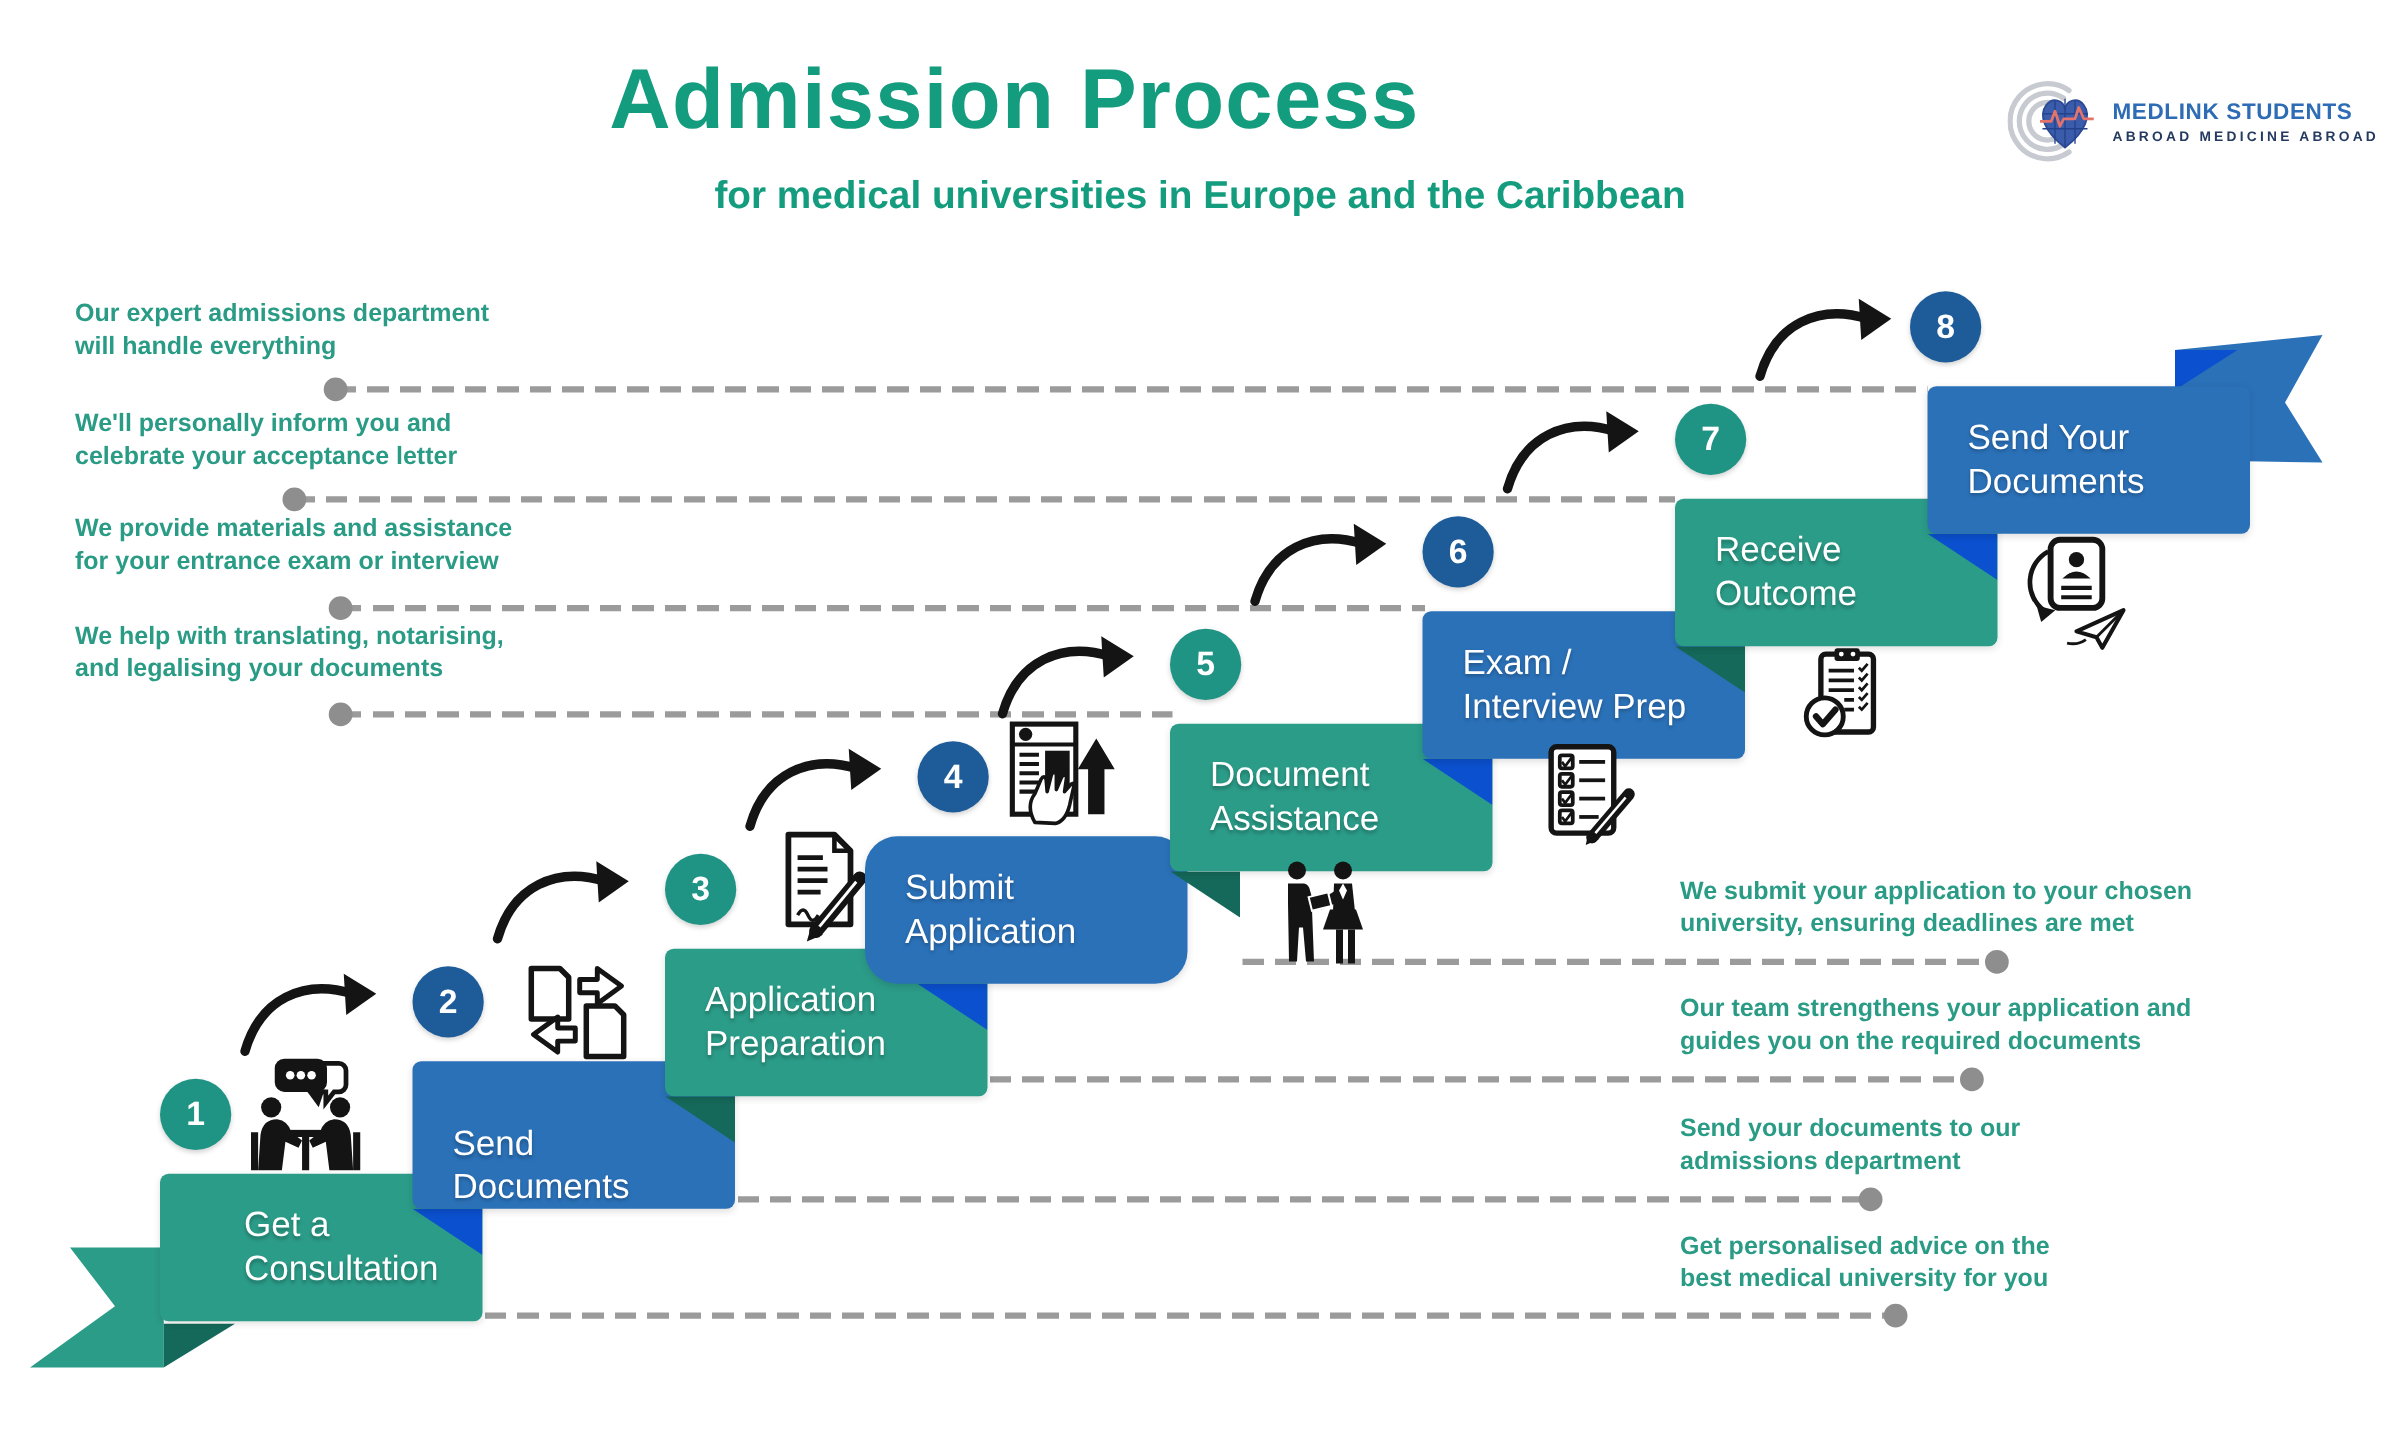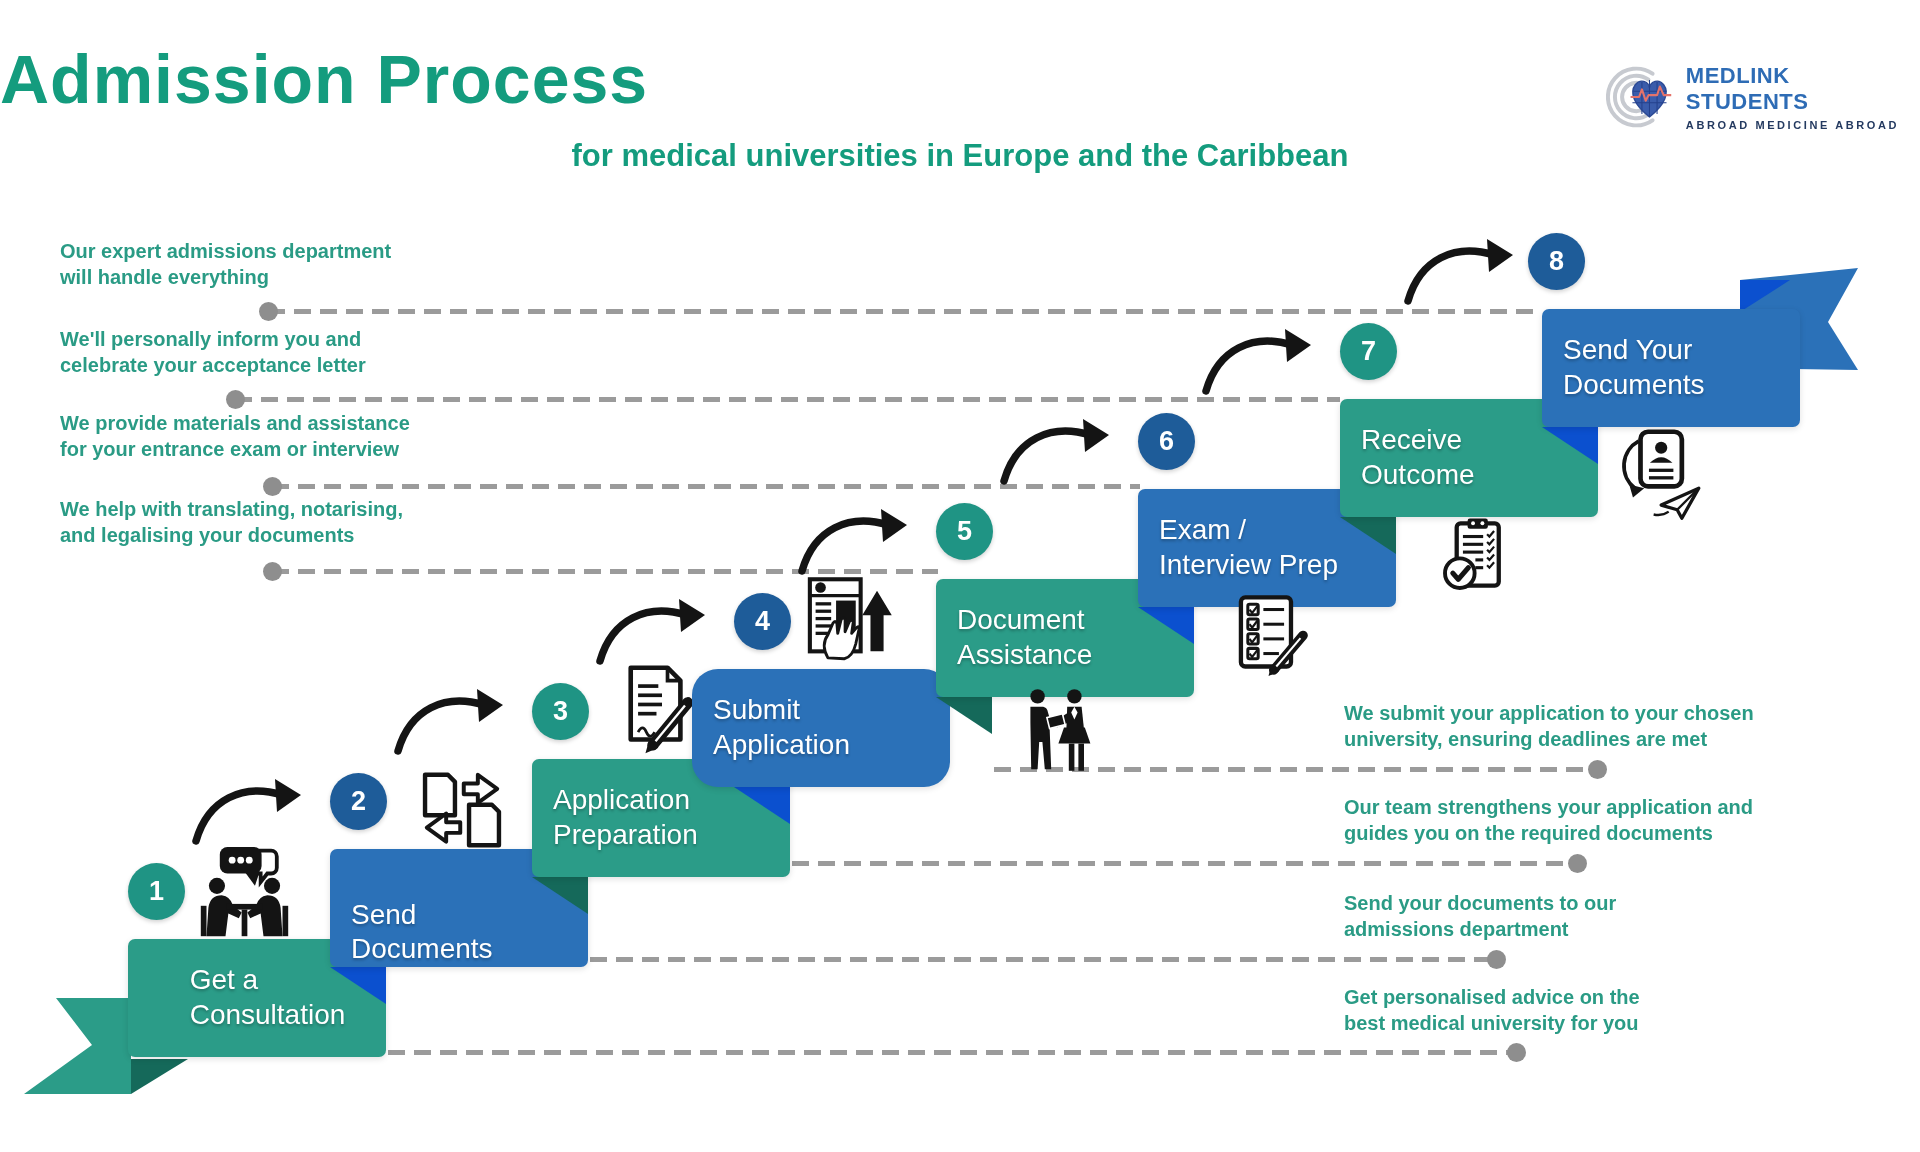--- a/index.html
+++ b/index.html
@@ -1,47 +1,47 @@
 <!DOCTYPE html>
 <html><head>
 <meta charset="utf-8">
 <style>
   html,body{margin:0;padding:0;background:#fff;}
   #canvas{position:relative;width:1920px;height:1152px;background:#ffffff;overflow:hidden;
           font-family:"Liberation Sans", sans-serif;}
   .pre{white-space:pre-line;}
 
   
-  .title{position:absolute;top:40px;left:0;width:1623px;text-align:left;
+  .title{position:absolute;top:40px;left:0;width:1623px;text-align:center;
          font-size:68px;font-weight:bold;color:#149c7e;letter-spacing:1px;}
   .subtitle{position:absolute;top:138px;left:0;width:1920px;text-align:center;
             font-size:31px;font-weight:bold;color:#149c7e;}
 
   
   .logo{position:absolute;left:1606px;top:58px;width:300px;height:78px;display:flex;align-items:center;}
   .logo-text{margin-left:8px;}
-  .logo-name{font-size:22px;font-weight:bold;color:#2e6cb5;letter-spacing:.5px;}
+  .logo-name{font-size:18px;font-weight:bold;color:#2e6cb5;letter-spacing:.5px;}
   .logo-tag{font-size:11px;font-weight:bold;color:#243a60;letter-spacing:2.6px;margin-top:4px;}
 
   
   .note{position:absolute;font-size:20px;font-weight:bold;color:#2a9b85;line-height:1.32;}
   .note.left{left:60px;width:480px;}
   .note.right{width:560px;}
 
   
   .dash{position:absolute;height:5px;
         background:repeating-linear-gradient(90deg,#9b9b9b 0 17px,transparent 17px 26px);}
   .dash .dot{position:absolute;width:19px;height:19px;border-radius:50%;background:#8e8e8e;top:-7px;}
   .dash .dot.at-left{left:-9px;}
   .dash .dot.at-right{right:-9px;}
 
   
   .box{position:absolute;width:258px;height:118px;border-radius:7px;
        display:flex;flex-direction:column;justify-content:center;
-       padding-left:21px;box-sizing:border-box;
+       padding-left:32px;box-sizing:border-box;
        color:#fff;font-size:28px;line-height:1.24;
        text-shadow:0 2px 3px rgba(0,0,0,.28);
        box-shadow:0 2px 6px rgba(0,0,0,.12);}
   .box.teal{background:#2b9c88;}
   .box.blue{background:#2b71b8;}
   .fold{position:absolute;width:56px;height:37px;-webkit-clip-path:polygon(0 0,100% 0,100% 100%);
         clip-path:polygon(0 0,100% 0,100% 100%);}
   .fold.teal{background:#15695a;}
   .fold.blue{background:#0b50cf;}
 

